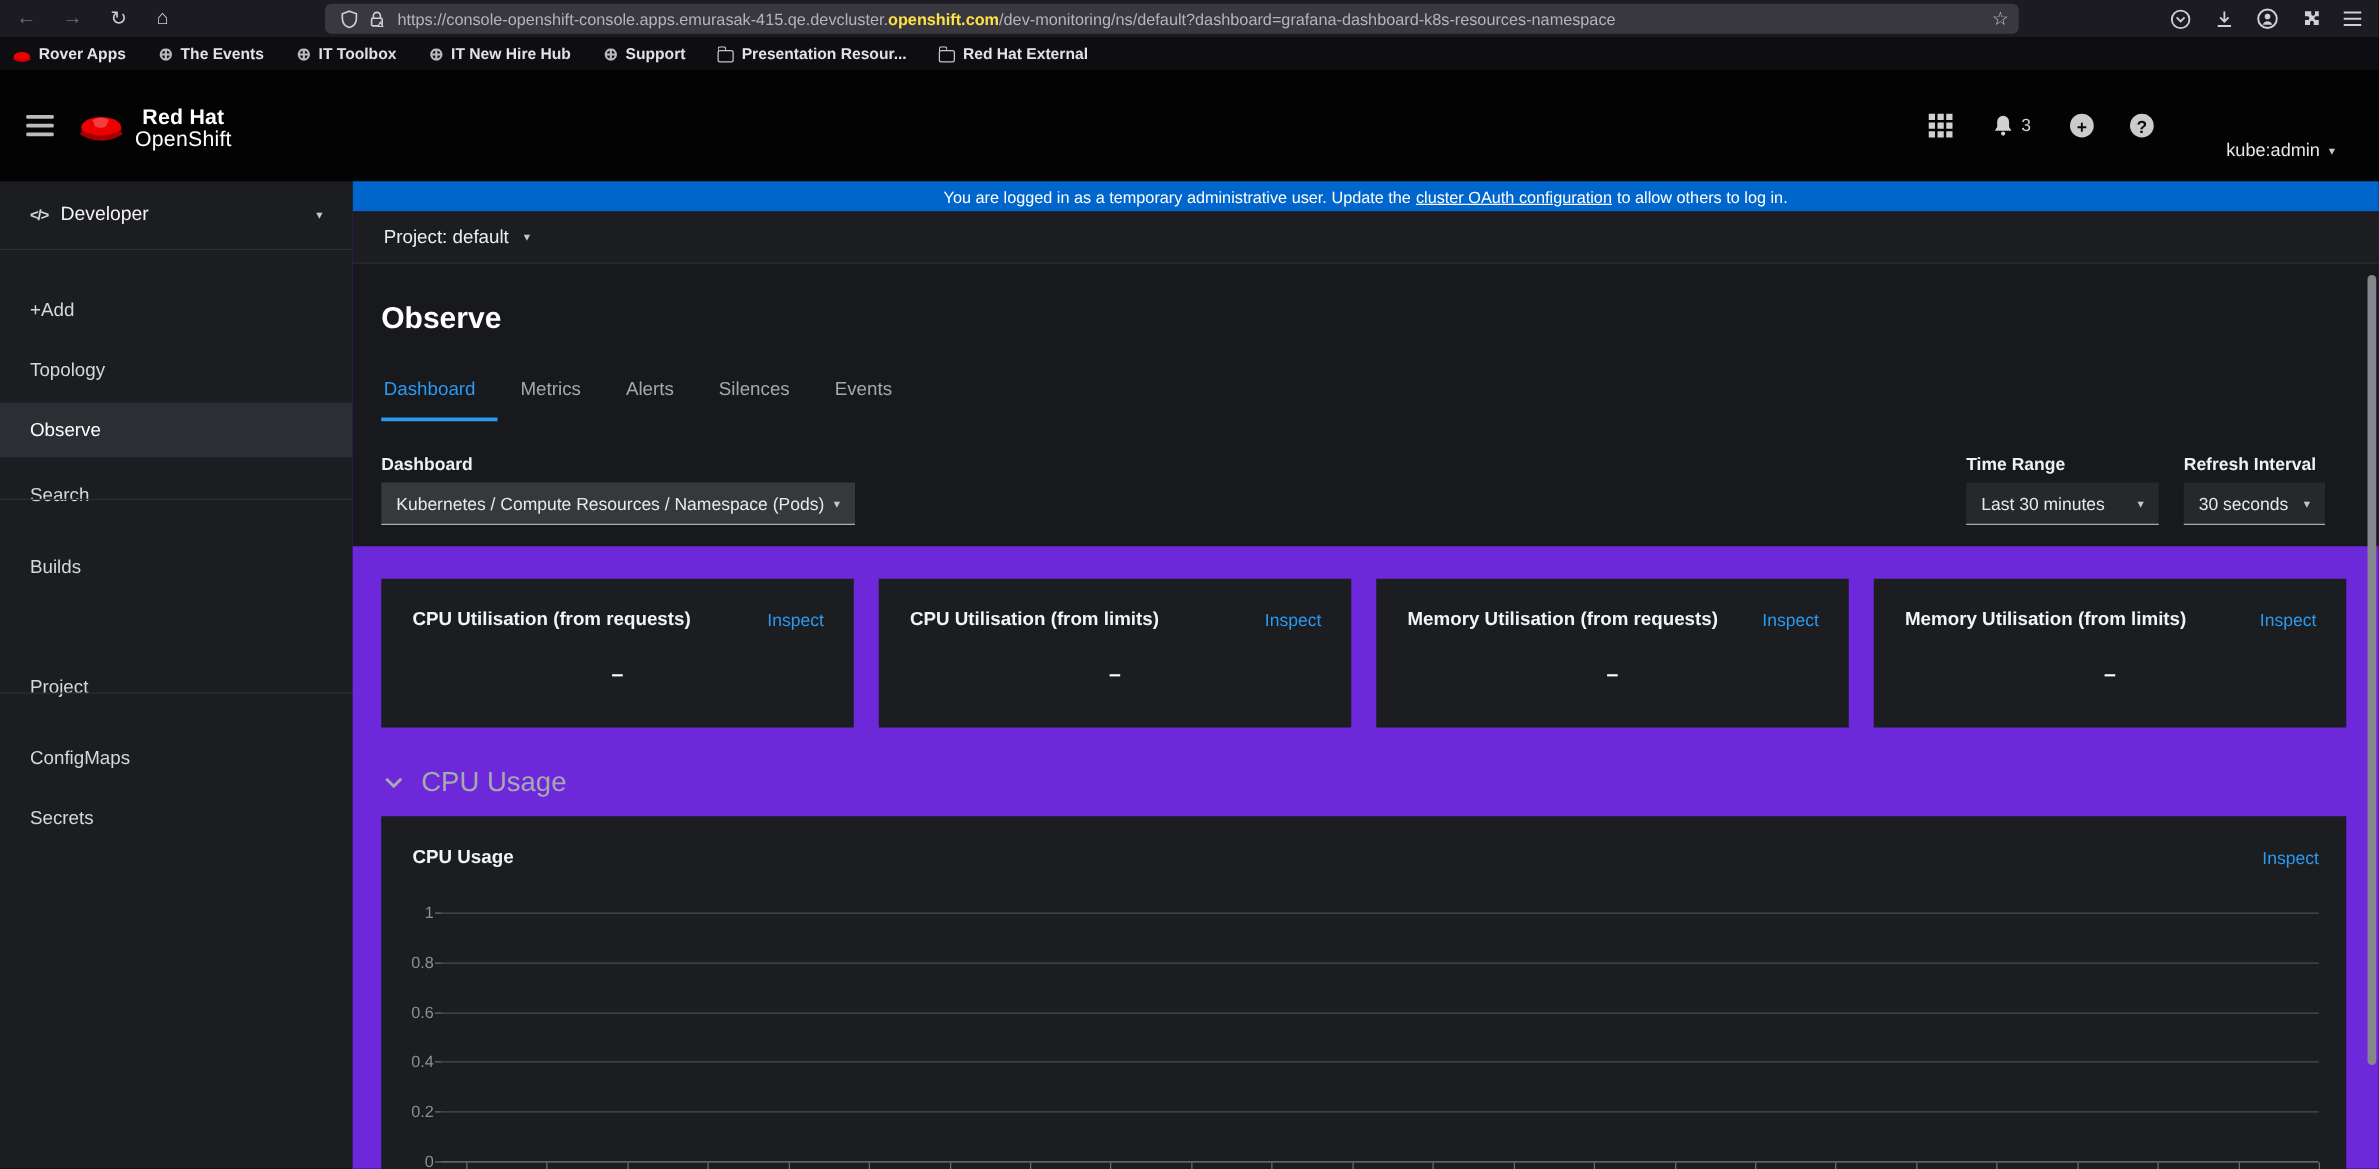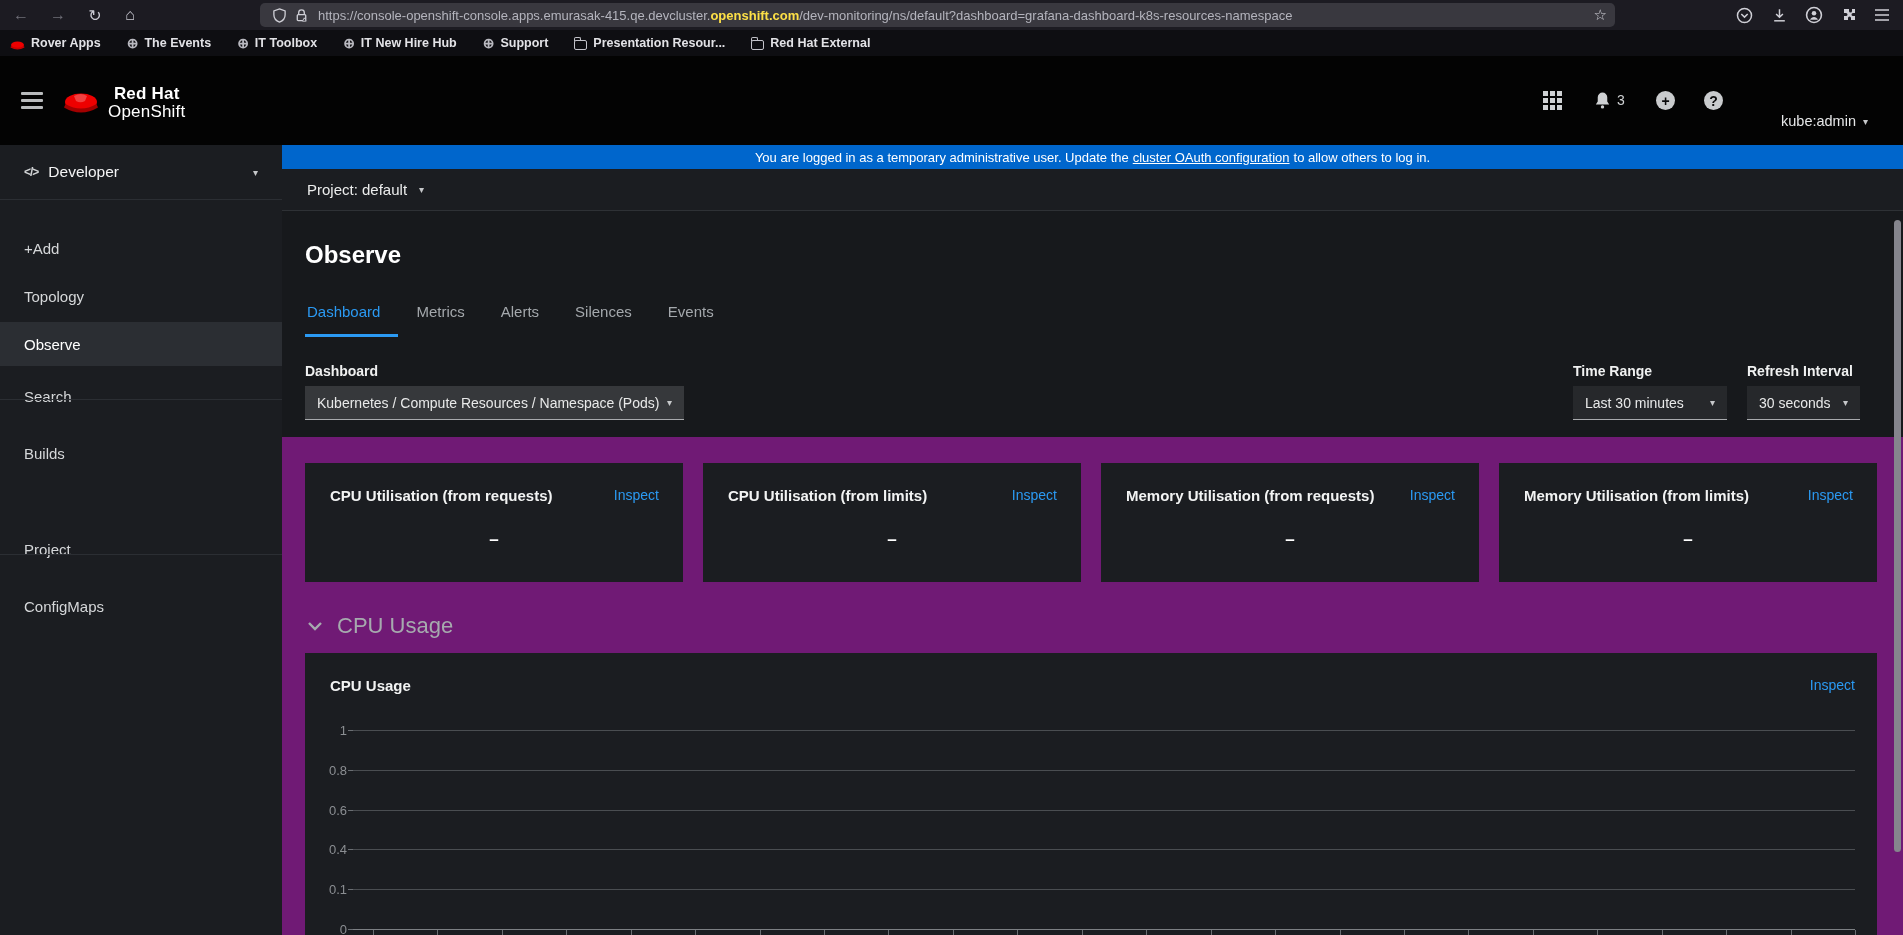--- a/index.html
+++ b/index.html
@@ -50,39 +50,39 @@
   #perspective { position:absolute; left:0; top:0; width:282px; height:55px; border-bottom:1px solid #2b2e33;
                  display:flex; align-items:center; padding:0 24px; color:#f4f4f5; font-size:15.5px; gap:10px; cursor:pointer; }
   #perspective .code { color:#d2d4d6; font-size:12px; font-weight:bold; letter-spacing:-1px; }
   #perspective .caret { margin-left:auto; }
   .side-item { position:absolute; left:0; width:282px; height:44px; display:flex; align-items:center;
                padding-left:24px; color:#d5d7d9; font-size:15px; cursor:pointer; }
   .side-item.selected { background:#2b2e33; color:#fff; }
   .side-divider { position:absolute; left:0; width:282px; height:1px; background:#2b2e33; }
 
   
-  #content { position:absolute; left:282px; top:169px; width:1621px; height:766px; background:#701a75; }
+  #content { position:absolute; left:282px; top:169px; width:1621px; height:766px; background:#6d28d9; }
   #project-bar { position:absolute; left:0; top:0; width:1621px; height:42px; background:#1b1d21; border-bottom:1px solid #2e3135;
                  display:flex; align-items:center; padding-left:25px; color:#eceded; font-size:15px; gap:12px; cursor:pointer; }
   #page-header { position:absolute; left:0; top:42px; width:1621px; height:226px; background:#17191c; }
   #page-title { position:absolute; left:23px; top:30px; font-size:24px; font-weight:bold; color:#fff; }
   #tabs { position:absolute; left:23px; top:92px; display:flex; }
   .tab { padding:0 18px 14px 18px; font-size:15px; color:#a4a8ac; cursor:pointer; }
   .tab:first-child { padding-left:2px; }
   .tab.active { color:#2b9af3; border-bottom:3px solid #2b9af3; }
   .ctl-label { position:absolute; top:152px; font-size:14px; font-weight:bold; color:#f0f1f1; }
   .select { position:absolute; top:175px; height:34px; background:#26282b; border-bottom:1px solid #a8aaad;
             display:flex; align-items:center; justify-content:space-between; padding:0 12px; font-size:14px; color:#e8e9e9; cursor:pointer; }
   #dashboard-select { left:23px; width:379px; background:#36383b; }
   #timerange-select { left:1291px; width:154px; }
   #refresh-select { left:1465px; width:113px; }
 
   
   .metric-card { position:absolute; top:294px; width:378px; height:119px; background:#1b1d21; }
-  .metric-head { display:flex; justify-content:space-between; padding:24px 24px 0 25px; }
+  .metric-head { display:flex; justify-content:space-between; align-items:center; padding:24px 24px 0 25px; }
   .metric-title { font-size:15px; font-weight:bold; color:#f2f3f3; }
   .inspect { font-size:14px; color:#2b9af3; cursor:pointer; }
   .metric-value { text-align:center; margin-top:26px; color:#fff; font-size:17px; font-weight:bold; }
 
   #section-header { position:absolute; left:25px; top:444px; display:flex; align-items:center; gap:14px;
                     color:#a6aaae; font-size:22px; cursor:pointer; }
   #chart-card { position:absolute; left:23px; top:484px; width:1572px; height:460px; background:#1b1d21; }
   #chart-card .metric-head { padding:24px 22px 0 25px; }
   #cpu-chart { position:absolute; left:0; right:22px; top:70px; height:250px; }
   .ylabel { position:absolute; width:42px; text-align:right; font-size:13px; color:#8b8e92; transform:translateY(-50%); }
@@ -251,20 +251,21 @@
   </div>
   <div class="side-item" style="top:81px">+Add</div>
   <div class="side-item" style="top:129px">Topology</div>
   <div class="side-item selected" style="top:177px">Observe</div>
   <div class="side-item" style="top:229px">Search</div>
   <div class="side-divider" style="top:254px"></div>
   <div class="side-item" style="top:286px">Builds</div>
   <div class="side-item" style="top:382px">Project</div>
   <div class="side-divider" style="top:409px"></div>
   <div class="side-item" style="top:439px">ConfigMaps</div>
+  <div class="side-item" style="top:487px">Secrets</div>
 </div>
 
 <div id="content">
   <div id="project-bar">
     <span>Project: default</span>
     <span class="caret">▾</span>
   </div>
 
   <div id="page-header">
     <div id="page-title">Observe</div>
@@ -332,21 +333,21 @@
 
   <div id="chart-card">
     <div class="metric-head">
       <span class="metric-title">CPU Usage</span>
       <span class="inspect">Inspect</span>
     </div>
     <div id="cpu-chart">
         <div class="ylabel" style="top: 206px;">0</div>
         <div class="ytick" style="top: 206px;"></div>
         <div class="gridline zero" style="top: 206px;"></div>
-        <div class="ylabel" style="top: 166.2px;">0.1</div>
+        <div class="ylabel" style="top: 166.2px;">0.2</div>
         <div class="ytick" style="top: 166.2px;"></div>
         <div class="gridline" style="top: 166.2px;"></div>
         <div class="ylabel" style="top: 126.4px;">0.4</div>
         <div class="ytick" style="top: 126.4px;"></div>
         <div class="gridline" style="top: 126.4px;"></div>
         <div class="ylabel" style="top: 86.6px;">0.6</div>
         <div class="ytick" style="top: 86.6px;"></div>
         <div class="gridline" style="top: 86.6px;"></div>
         <div class="ylabel" style="top: 46.8px;">0.8</div>
         <div class="ytick" style="top: 46.8px;"></div>

